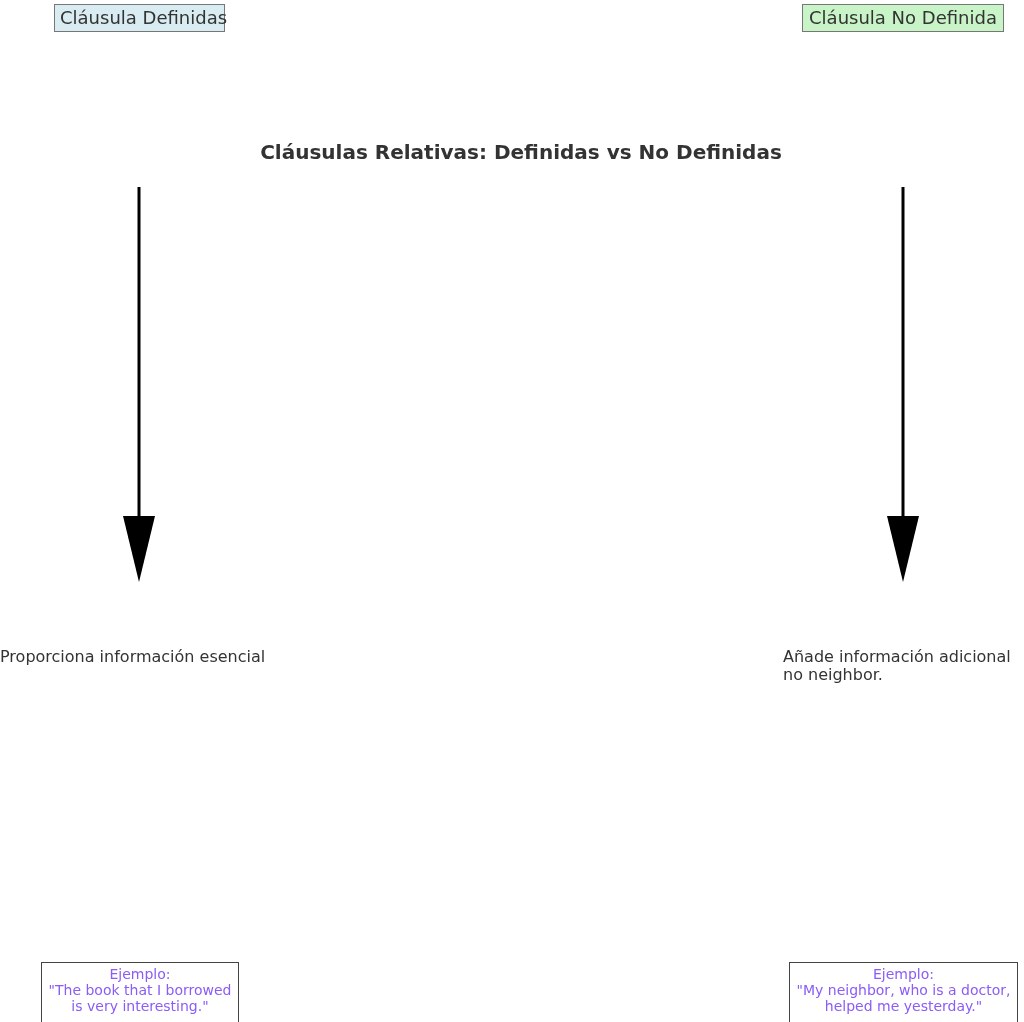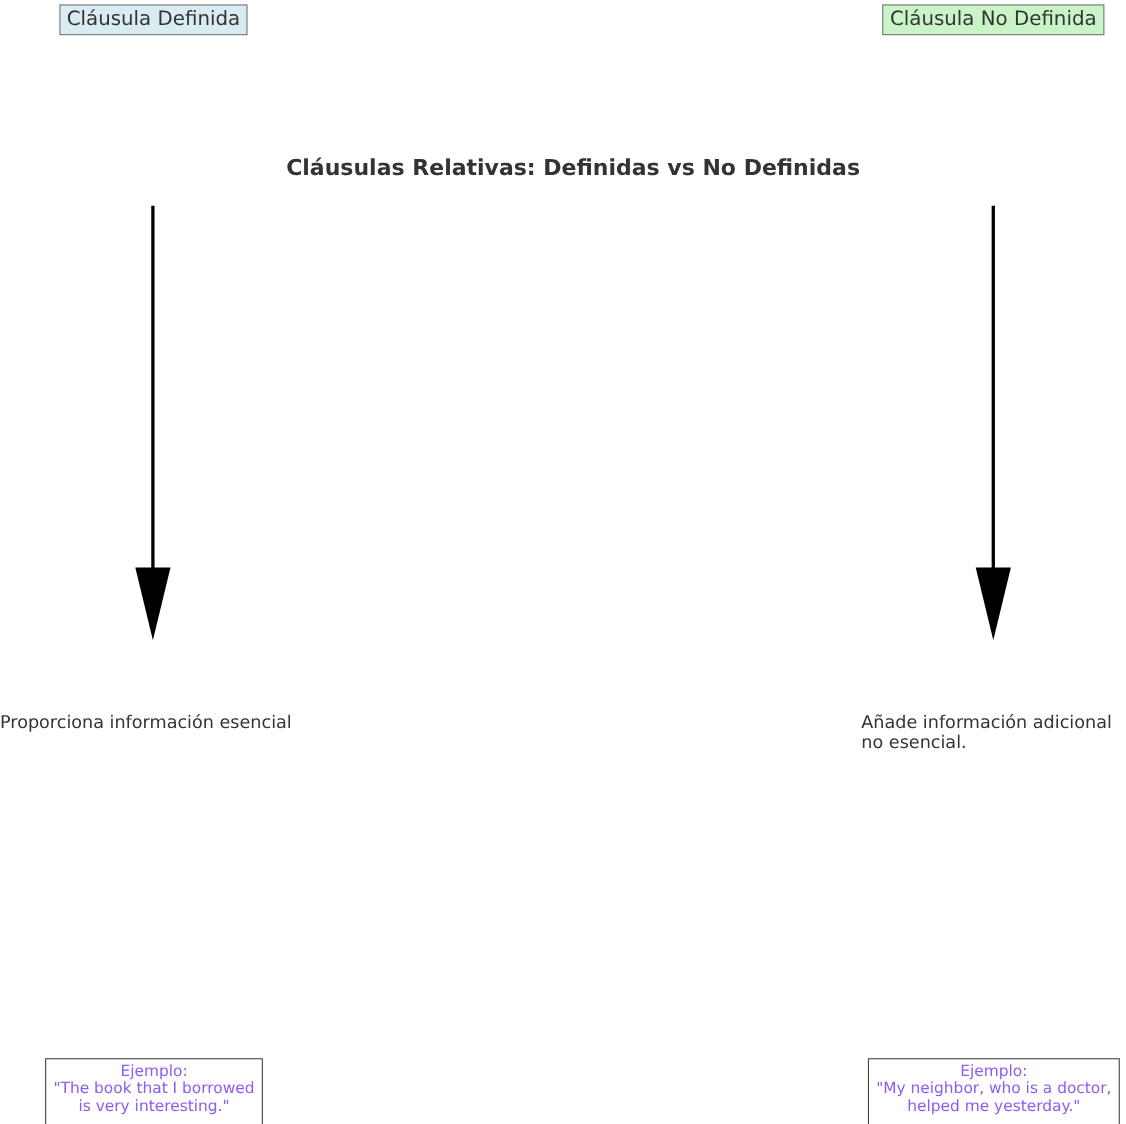--- a/index.html
+++ b/index.html
@@ -19,42 +19,42 @@
   .example { position:absolute; top:962px; height:64px; box-sizing:border-box;
              border:1.5px solid #444444; background:#ffffff; text-align:center;
              font-size:14px; line-height:16px; padding-top:3px; color:#8b5cf6; }
   #ex-left { left:41px; width:198px; }
   #ex-right { left:789px; width:229px; }
   .example span { display:block; }
 </style>
 </head>
 <body>
 
-<div id="box-left" class="label-box">Cláusula Definida</div>
+<div id="box-left" class="label-box">Cláusula Definidas</div>
 <div id="box-right" class="label-box">Cláusula No Definida</div>
 
 <div class="title">Cláusulas Relativas: Definidas vs No Definidas</div>
 
 <svg class="arrows" width="1024" height="1022">
   <g>
     <line x1="139" y1="187" x2="139" y2="518" stroke="#000" stroke-width="3"></line>
     <polygon points="123,516 155,516 139,582" fill="#000"></polygon>
   </g>
   <g>
     <line x1="903" y1="187" x2="903" y2="518" stroke="#000" stroke-width="3"></line>
     <polygon points="887,516 919,516 903,582" fill="#000"></polygon>
   </g>
 </svg>
 
 <div id="desc-left" class="desc">
   <div>Proporciona información esencial</div>
 </div>
 <div id="desc-right" class="desc">
   <div>Añade información adicional</div>
-  <div>no esencial.</div>
+  <div>no neighbor.</div>
 </div>
 
 <div id="ex-left" class="example">
   <span>Ejemplo:</span>
   <span>"The book that I borrowed</span>
   <span>is very interesting."</span>
 </div>
 <div id="ex-right" class="example">
   <span>Ejemplo:</span>
   <span>"My neighbor, who is a doctor,</span>

